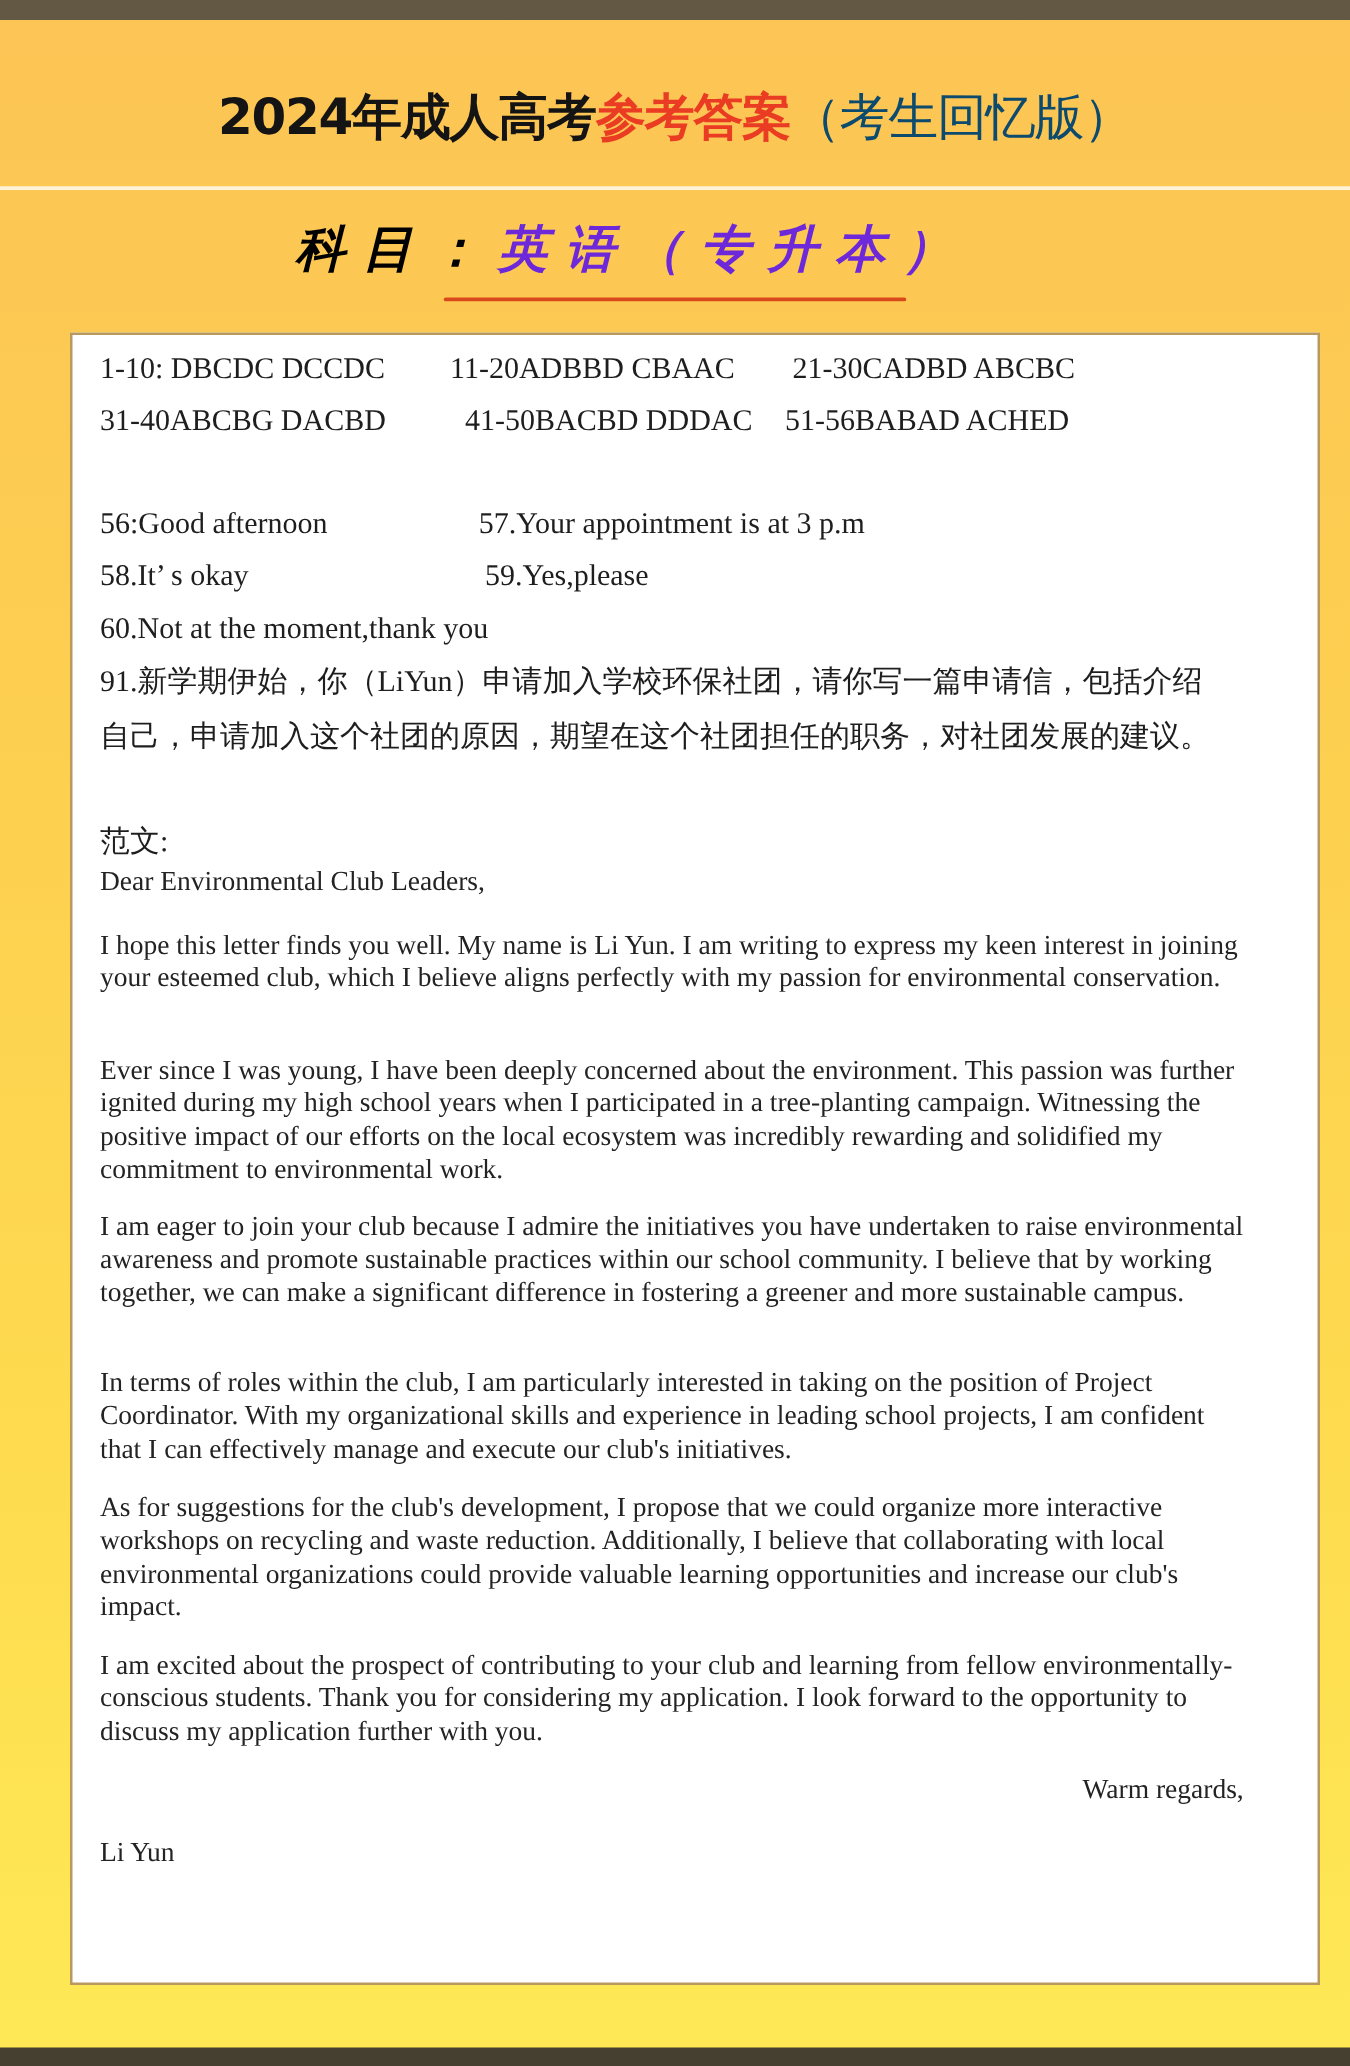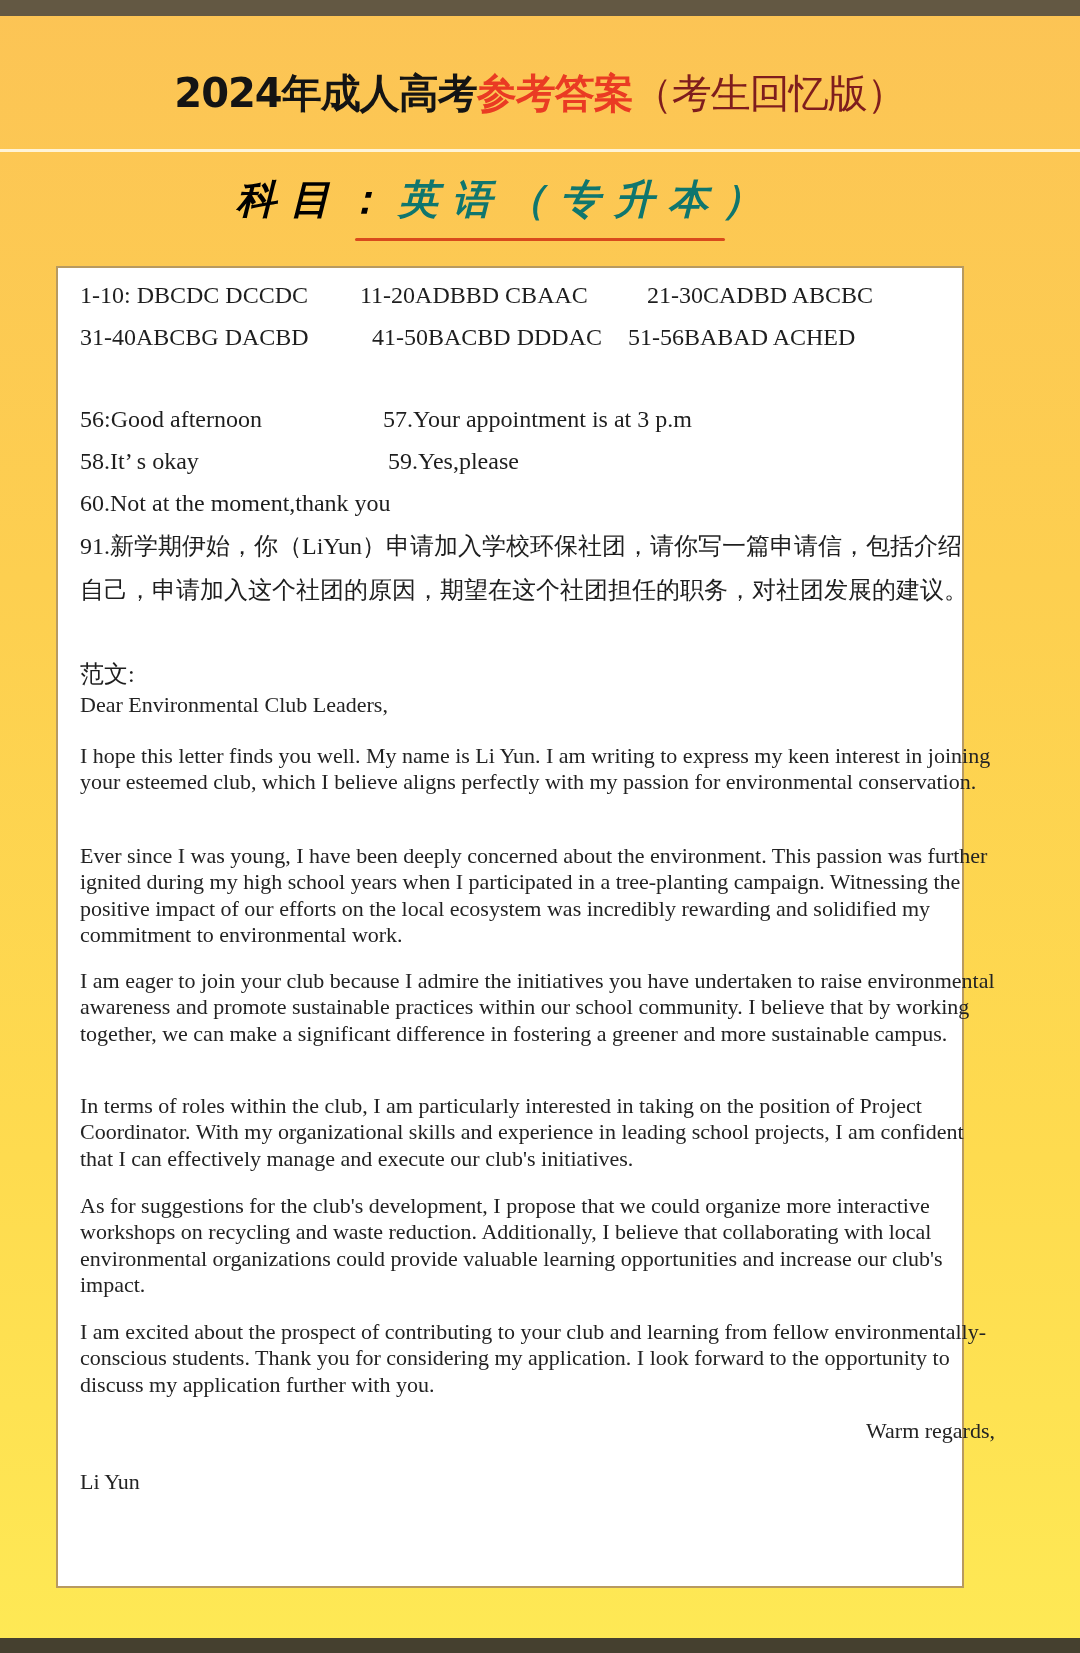--- a/index.html
+++ b/index.html
@@ -23,42 +23,42 @@
     position: absolute; left: 0; top: 66px; width: 1080px;
     text-align: center;
     font-family: "DejaVu Sans", "Liberation Sans", sans-serif;
     font-weight: bold;
     font-size: 40px;
     letter-spacing: -1px;
     color: #141414;
     white-space: nowrap;
   }
   .main-title .accent { color: #ea3b23; }
-  .main-title .paren { font-weight: normal; color: #7f1d1d; }
+  .main-title .paren { font-weight: normal; color: #0c4a6e; }
   .title-rule {
     position: absolute; left: 0; top: 149px; width: 1080px; height: 3px;
     background: #fff8e6;
     opacity: 0.9;
   }
   .subject {
     position: absolute; left: 236px; top: 172px;
     font-family: "DejaVu Serif", "Liberation Serif", serif;
     font-weight: bold;
     font-size: 40px;
     letter-spacing: 14px;
     white-space: nowrap;
   }
   .subject .label { color: #000000; font-style: italic; }
-  .subject .value { color: #0f766e; font-style: italic; }
+  .subject .value { color: #6d28d9; font-style: italic; }
   .subject-underline {
     position: absolute; left: 355px; top: 238px; width: 370px; height: 3px;
     background: #d84a1c; border-radius: 2px;
   }
   .card {
-    position: absolute; left: 56px; top: 266px; width: 908px; height: 1322px;
+    position: absolute; left: 56px; top: 266px; width: 1000px; height: 1322px;
     background: #ffffff;
     border: 2px solid #b89a60;
     box-sizing: border-box;
     color: #1e1e1e;
   }
   .row {
     position: absolute; left: 22px; font-size: 24px; white-space: nowrap;
     font-family: "Liberation Serif", "DejaVu Serif", serif;
   }
   .col { position: absolute; white-space: nowrap; }
@@ -86,21 +86,21 @@
 <div class="subject">
   <span class="label">科目：</span><span class="value">英语（专升本）</span>
 </div>
 <div class="subject-underline"></div>
 
 <div class="card">
 
   <div class="row" style="top:14px;">
     <span class="col" style="left:0;">1-10:  DBCDC DCCDC</span>
     <span class="col" style="left:280px;">11-20ADBBD CBAAC</span>
-    <span class="col" style="left:554px;margin-left:13px;">21-30CADBD ABCBC</span>
+    <span class="col" style="left:554px;">21-30CADBD ABCBC</span>
   </div>
   <div class="row" style="top:56px;">
     <span class="col" style="left:0;">31-40ABCBG DACBD</span>
     <span class="col" style="left:292px;">41-50BACBD DDDAC</span>
     <span class="col" style="left:548px;">51-56BABAD  ACHED</span>
   </div>
 
   <div class="row" style="top:138px;">
     <span class="col" style="left:0;">56:Good afternoon</span>
     <span class="col" style="left:303px;">57.Your appointment is at 3 p.m</span>

